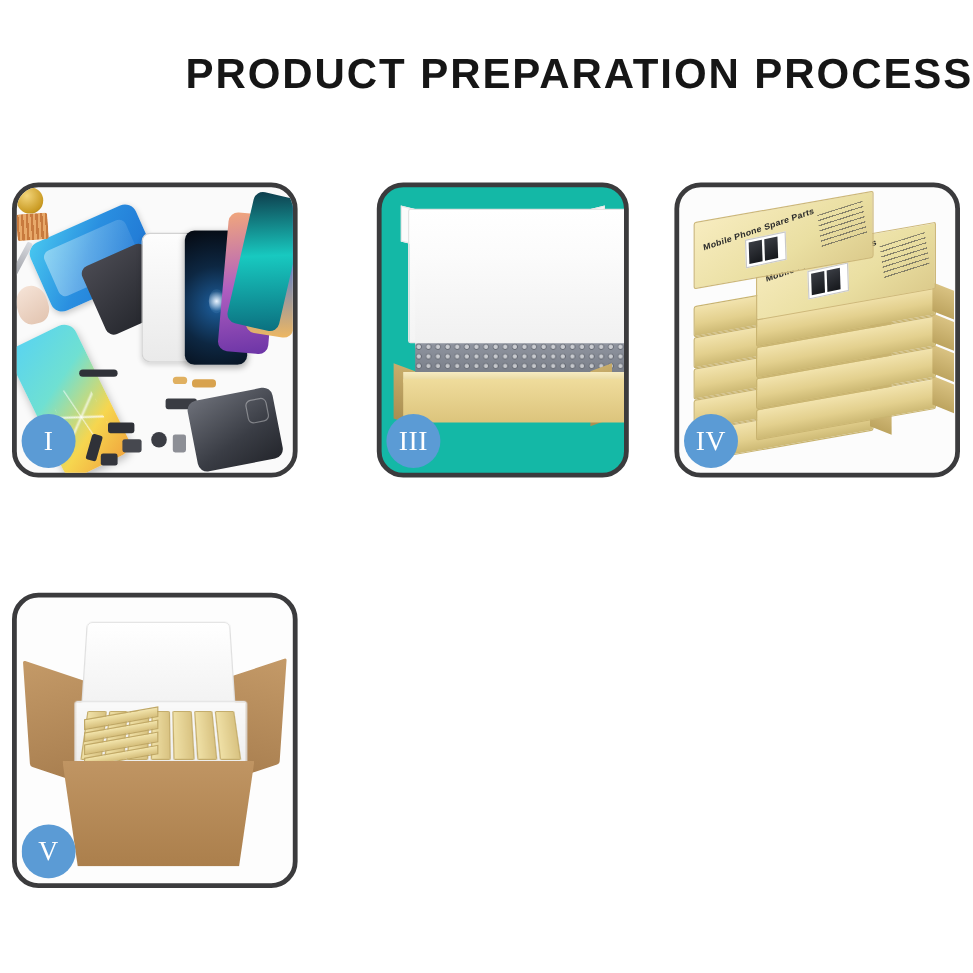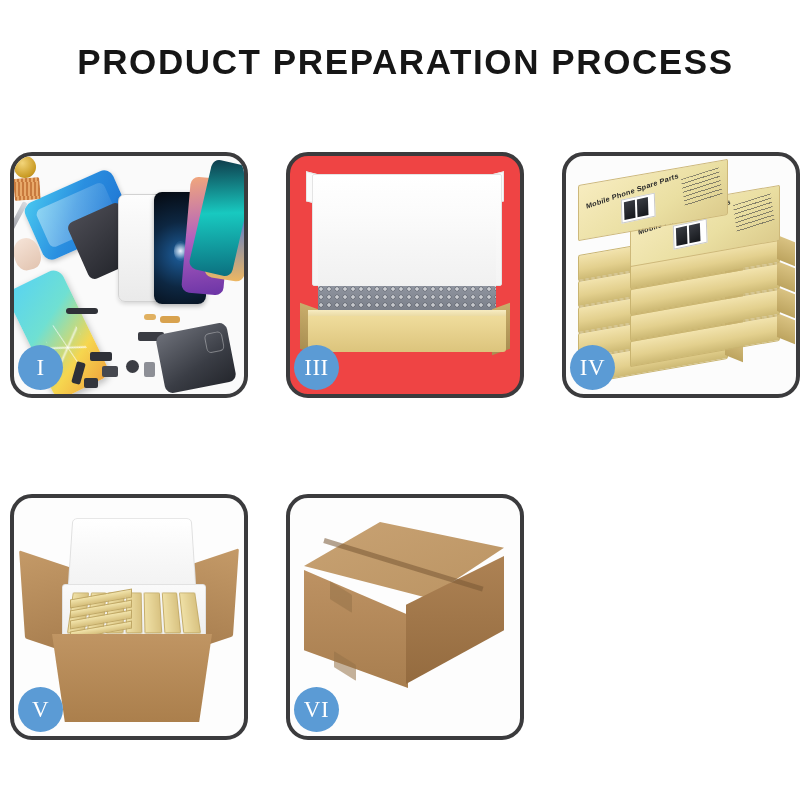--- a/index.html
+++ b/index.html
@@ -9,21 +9,21 @@
     font-family: "Liberation Sans", sans-serif;
     overflow: hidden;
   }
   .page { position: relative; width: 811px; height: 811px; background: #fff; }
 
   
   .header { width: 811px; padding-top: 42px; text-align: center; }
   .title {
     font-family: "Liberation Sans", sans-serif;
     font-size: 35px; font-weight: 700; color: #161616;
-    letter-spacing: 1.6px; line-height: 40px; white-space: nowrap;
+    letter-spacing: 1.6px; line-height: 40px; white-space: nowrap; text-align: right;
   }
   .subtitle {
     margin-top: 9px;
     font-family: "Liberation Sans", sans-serif;
     font-size: 15.5px; font-weight: 400; color: #1d1d1d;
     letter-spacing: 0.1px; line-height: 20px; white-space: nowrap;
   }
 
   
   .grid {
@@ -199,21 +199,21 @@
   .gold-con { position:absolute; background: linear-gradient(160deg,#e3b36d,#b8862f); border-radius:2px; }
   .gold-con.g1 { left:28px; top:182px; width:14px; height:26px; transform:rotate(-9deg); }
   .gold-con.g2 { left:68px; top:176px; width:13px; height:24px; transform:rotate(7deg); }
   .gold-con.g3 { left:50px; top:70px; width:11px; height:13px; }
   .dark-foot {
     position:absolute; left:26px; top:172px; width:62px; height:36px;
     background: linear-gradient(180deg,#2e3036,#1a1b1f); border-radius:3px; opacity:.9;
   }
 
   
-  .p3 { background: #ef4444; }
+  .p3 { background: #14b8a6; margin-left: 28px; }
   .b3-lid {
     position:absolute; left:22px; top:18px; width:190px; height:112px;
     background: linear-gradient(180deg,#ffffff 0%,#f4f4f4 100%);
     border:1px solid #e4e4e4; border-radius:2px;
   }
   .b3-lidflap-l {
     position:absolute; left:16px; top:18px; width:22px; height:30px;
     background:#fbfbfb; border:1px solid #e8e8e8; transform: skewY(14deg);
   }
   .b3-lidflap-r {
@@ -508,26 +508,15 @@
             <i></i>
             <i></i>
             <i></i>
           </div>
         <div class="c5-inner-shadow"></div>
         <div class="c5-body"></div>
       </div>
       <div class="badge">V</div>
     </div>
 
-    <div class="panel p6">
-      <div class="panel-inner">
-        <div class="c6-top"></div>
-        <div class="c6-left"></div>
-        <div class="c6-right"></div>
-        <div class="c6-seam"></div>
-        <div class="c6-tape t1"></div>
-        <div class="c6-tape t2"></div>
-      </div>
-      <div class="badge">VI</div>
-    </div>
 
   </div>
 </div>
 
 </body></html>

